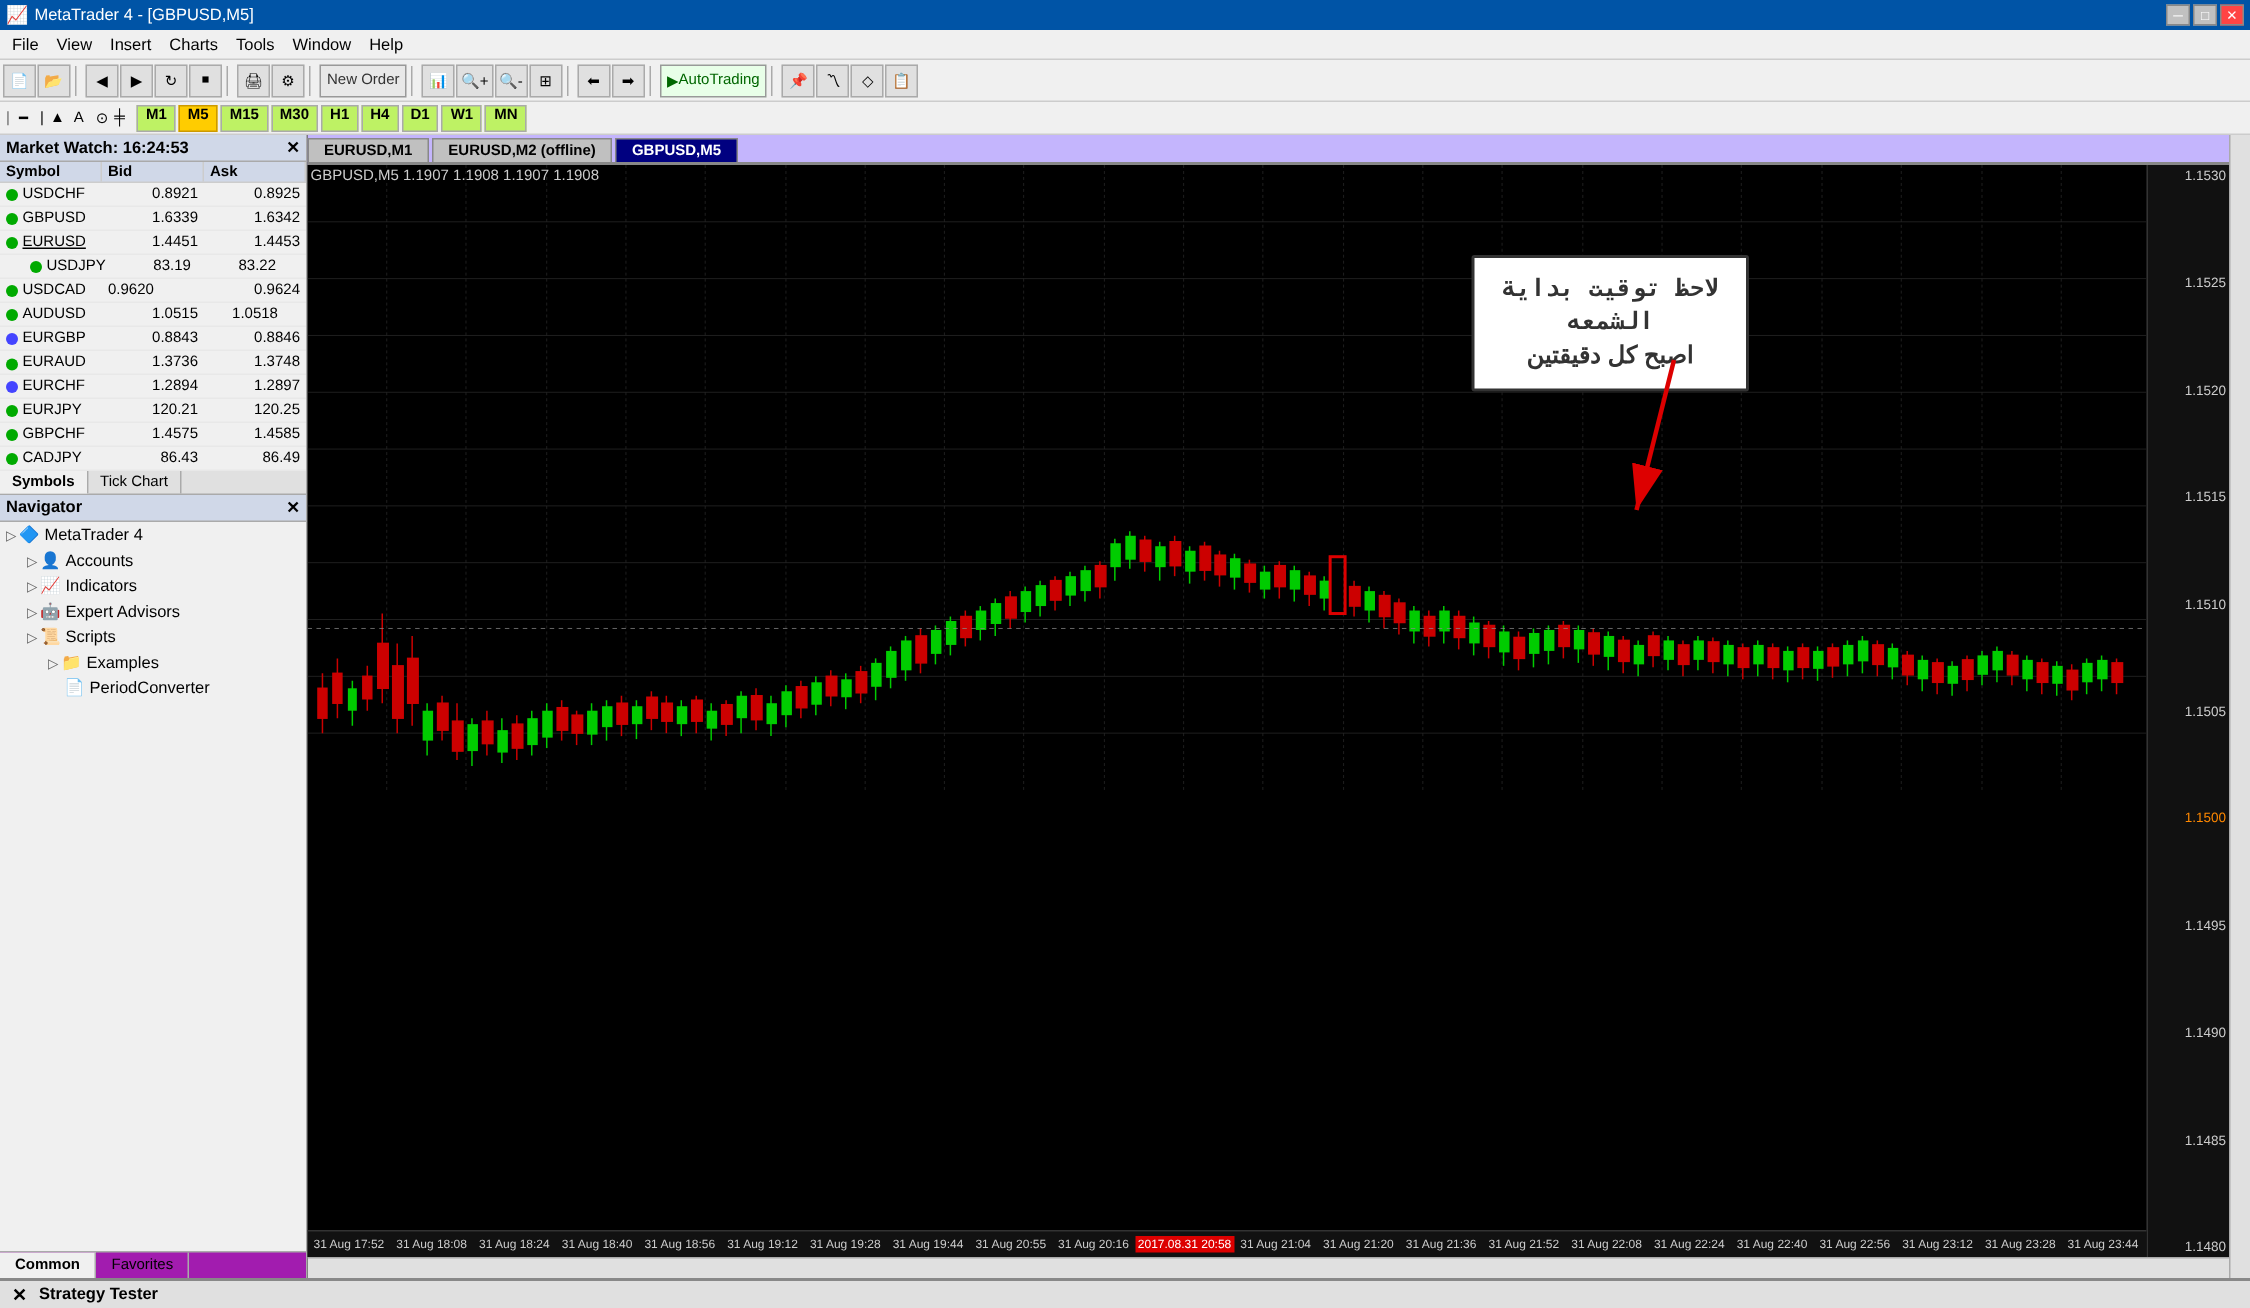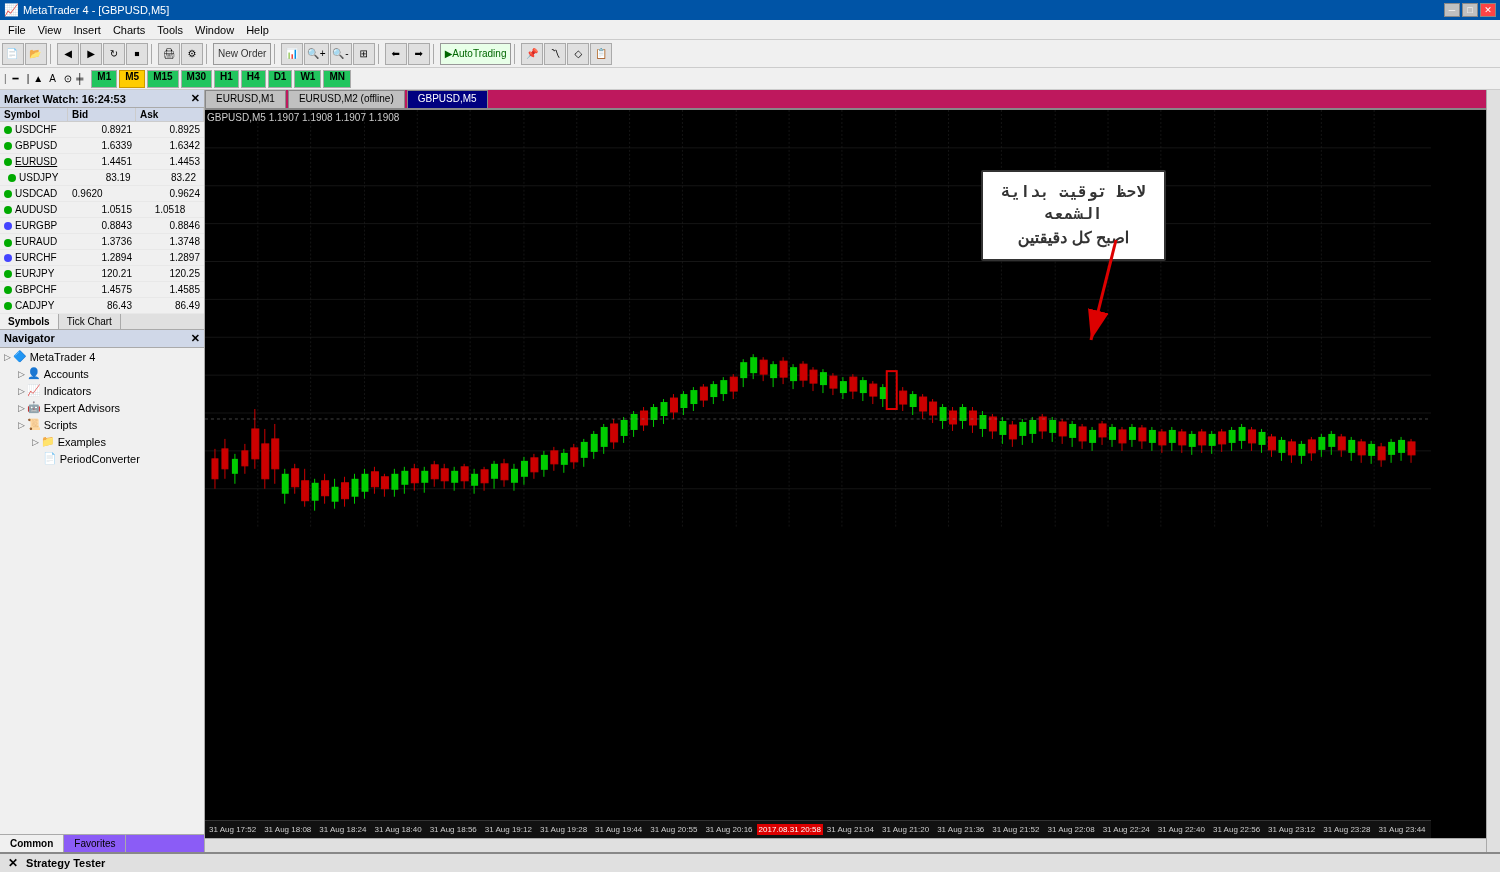--- a/index.html
+++ b/index.html
@@ -17,21 +17,21 @@
 
     
     .toolbar { height: 28px; background: #f0f0f0; display: flex; align-items: center; padding: 0 2px; border-bottom: 1px solid #ccc; gap: 1px; flex-wrap: wrap; }
     .tb-btn { height: 22px; min-width: 22px; background: #e0e0e0; border: 1px solid #aaa; display: flex; align-items: center; justify-content: center; cursor: pointer; font-size: 10px; padding: 0 2px; }
     .tb-separator { width: 4px; height: 20px; border-left: 1px solid #aaa; margin: 0 2px; }
     .tb-btn-neworder { background: #e8e8e8; color: #333; font-size: 10px; padding: 0 4px; border: 1px solid #999; }
     .tb-btn-autotrading { background: #e8ffe8; color: #006600; font-size: 10px; padding: 0 4px; border: 1px solid #999; }
 
     
     .tfbar { height: 22px; background: #f0f0f0; display: flex; align-items: center; padding: 0 4px; border-bottom: 1px solid #ccc; gap: 2px; }
-    .tf-btn { height: 18px; padding: 0 5px; background: #22c55e; border: 1px solid #aaa; cursor: pointer; font-size: 10px; font-weight: bold; }
+    .tf-btn { height: 18px; padding: 0 5px; background: #bef264; border: 1px solid #aaa; cursor: pointer; font-size: 10px; font-weight: bold; }
     .tf-btn.active { background: #ffcc00; border: 1px solid #cc9900; }
 
     
     .main-layout { display: flex; height: calc(872px - 20px - 20px - 28px - 22px - 20px); }
 
     
     .left-panel { width: 205px; min-width: 205px; display: flex; flex-direction: column; background: #f0f0f0; border-right: 1px solid #aaa; }
 
     
     .market-watch { flex: 0 0 auto; }
@@ -41,21 +41,21 @@
     .tab-bar { display: flex; background: #e0e0e0; border-bottom: 1px solid #aaa; }
     .tab { padding: 2px 8px; font-size: 10px; cursor: pointer; border-right: 1px solid #aaa; }
     .tab.active { background: #f0f0f0; font-weight: bold; }
 
     
     .navigator { flex: 1; overflow: auto; }
     .nav-header { background: #d0d8e8; padding: 2px 4px; font-size: 11px; font-weight: bold; border-bottom: 1px solid #aaa; display: flex; justify-content: space-between; }
 
     
     .chart-area { flex: 1; display: flex; flex-direction: column; background: #000; overflow: hidden; position: relative; }
-    .chart-tabs { height: 20px; background: #be185d; display: flex; border-bottom: 2px solid #888; }
+    .chart-tabs { height: 20px; background: #c4b5fd; display: flex; align-items: flex-end; border-bottom: 2px solid #888; font-weight: bold; }
     .chart-tab { padding: 2px 10px; font-size: 10px; cursor: pointer; background: #c0c0c0; border: 1px solid #888; border-bottom: none; margin-right: 2px; }
     .chart-tab.active { background: #000080; color: white; }
     .chart-canvas { flex: 1; background: #000; position: relative; overflow: hidden; }
 
     
     .chart-info { position: absolute; top: 2px; left: 2px; color: #ccc; font-size: 10px; z-index: 10; }
 
     
     .price-scale { position: absolute; right: 0; top: 0; bottom: 0; width: 55px; background: #111; border-left: 1px solid #333; display: flex; flex-direction: column; justify-content: space-between; padding: 2px 0; }
     .price-label { color: #ccc; font-size: 9px; text-align: right; padding-right: 2px; }
@@ -69,21 +69,21 @@
 
     
     .annotation-box { position: absolute; background: white; border: 2px solid #333; padding: 10px 14px; font-size: 14px; color: #333; text-align: center; border-radius: 2px; z-index: 20; line-height: 1.4; }
 
     
     .strategy-tester { height: 240px; background: #f0f0f0; border-top: 2px solid #888; display: flex; flex-direction: column; }
     .st-header { display: flex; align-items: center; padding: 2px 8px; background: #e0e0e0; border-bottom: 1px solid #ccc; font-size: 10px; gap: 8px; }
     .st-close { font-size: 12px; cursor: pointer; font-weight: bold; }
 
     
-    .bottom-tabs { display: flex; background: #8b5cf6; border-top: 1px solid #aaa; }
+    .bottom-tabs { display: flex; background: #a21caf; border-top: 1px solid #aaa; }
     .bottom-tab { padding: 3px 10px; font-size: 10px; cursor: pointer; border-right: 1px solid #aaa; }
     .bottom-tab.active { background: #f0f0f0; font-weight: bold; }
 
     .right-panel { width: 14px; background: #e0e0e0; border-left: 1px solid #aaa; }
 
     .chart-scrollbar { height: 14px; background: #e0e0e0; border-top: 1px solid #aaa; }
 
     
     .st-relative { position: relative; }
 
@@ -202,21 +202,21 @@
       <div style="flex:1;padding:1px 4px;font-size:10px;text-align:right;">1.6342</div>
     </div>
           <div style="display: flex; align-items: center; padding: 1px 0px; cursor: pointer; border-bottom: 1px solid rgb(232, 232, 232);">
       <div style="flex:1;padding:1px 4px;font-size:10px;display:flex;align-items:center;text-decoration:underline;">
         <span style="width:8px;height:8px;border-radius:50%;background:#00aa00;display:inline-block;margin-right:3px;"></span>
         EURUSD
       </div>
       <div style="flex:1;padding:1px 4px;font-size:10px;text-align:right;">1.4451</div>
       <div style="flex:1;padding:1px 4px;font-size:10px;text-align:right;">1.4453</div>
     </div>
-          <div style="display: flex; align-items: flex-end; padding: 1px 4px; cursor: pointer; border-bottom: 1px solid rgb(232, 232, 232);">
+          <div style="display: flex; align-items: flex-end; padding: 1px 16px; cursor: pointer; border-bottom: 1px solid rgb(232, 232, 232);">
       <div style="flex:1;padding:1px 4px;font-size:10px;display:flex;align-items:center;">
         <span style="width:8px;height:8px;border-radius:50%;background:#00aa00;display:inline-block;margin-right:3px;"></span>
         USDJPY
       </div>
       <div style="flex:1;padding:1px 4px;font-size:10px;text-align:right;">83.19</div>
       <div style="flex:1;padding:1px 4px;font-size:10px;text-align:right;">83.22</div>
     </div>
           <div style="display: flex; align-items: center; padding: 1px 0px; cursor: pointer; border-bottom: 1px solid rgb(232, 232, 232);">
       <div style="flex:1;padding:1px 4px;font-size:10px;display:flex;align-items:center;">
         <span style="width:8px;height:8px;border-radius:50%;background:#00aa00;display:inline-block;margin-right:3px;"></span>
@@ -637,20 +637,33 @@
         <line x1="1200" y1="328" x2="1200" y2="352" stroke="#00cc00" stroke-width="1"></line>
         <rect x="1197" y="331" width="7" height="13" fill="#00cc00"></rect>
         <line x1="1210" y1="330" x2="1210" y2="354" stroke="#cc0000" stroke-width="1"></line>
         <rect x="1207" y="333" width="7" height="13" class="candle-bear"></rect>
 
         <rect x="684" y="262" width="10" height="38" fill="none" stroke="#dd0000" stroke-width="2"></rect>
 
         <line x1="0" y1="310" x2="1230" y2="310" stroke="#888" stroke-width="0.5" stroke-dasharray="3,3"></line>
       </svg>
 
+      <div class="price-scale">
+        <div class="price-label">1.1530</div>
+        <div class="price-label">1.1525</div>
+        <div class="price-label">1.1520</div>
+        <div class="price-label">1.1515</div>
+        <div class="price-label">1.1510</div>
+        <div class="price-label">1.1505</div>
+        <div class="price-label" style="color:#ff8800;">1.1500</div>
+        <div class="price-label">1.1495</div>
+        <div class="price-label">1.1490</div>
+        <div class="price-label">1.1485</div>
+        <div class="price-label">1.1480</div>
+      </div>
 
       <div class="time-scale">
         <div class="time-label">31 Aug 17:52</div>
         <div class="time-label">31 Aug 18:08</div>
         <div class="time-label">31 Aug 18:24</div>
         <div class="time-label">31 Aug 18:40</div>
         <div class="time-label">31 Aug 18:56</div>
         <div class="time-label">31 Aug 19:12</div>
         <div class="time-label">31 Aug 19:28</div>
         <div class="time-label">31 Aug 19:44</div>

